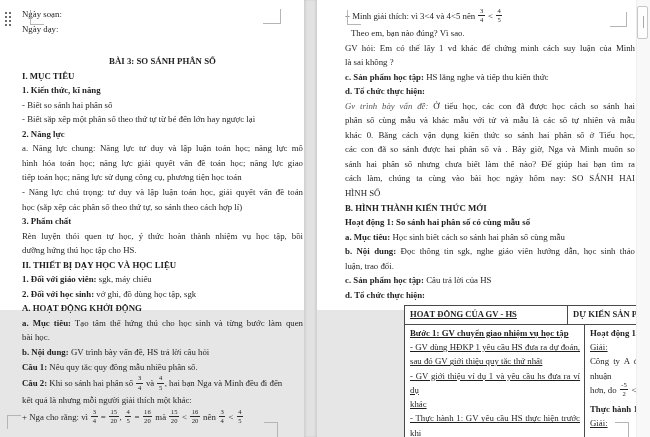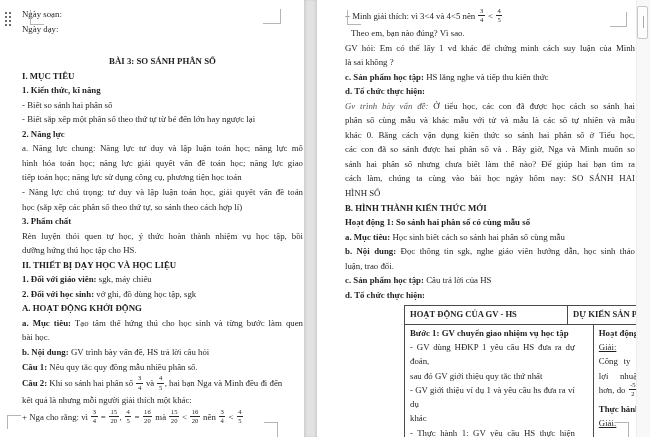--- a/index.html
+++ b/index.html
@@ -3,21 +3,21 @@
 <meta charset="utf-8">
 <style>
   html,body{margin:0;padding:0;}
   body{
     width:650px;height:437px;overflow:hidden;
     background:#e6e6e6;
     font-family:"Liberation Serif","DejaVu Serif",serif;
     color:#1f1f1f;
   }
   .canvas{position:relative;width:650px;height:437px;background:#e6e6e6;}
-  .page{position:absolute;top:0;height:437px;background:#ffffff;}
+  .page{position:absolute;top:0;height:310px;background:#ffffff;}
   #page1{left:0;width:304px;}
   #page2{left:317px;width:333px;}
   .gap{position:absolute;left:304px;top:0;width:13px;height:437px;background:#e2e2e2;
        box-shadow:inset 2px 0 2px rgba(0,0,0,0.07), inset -2px 0 2px rgba(0,0,0,0.07);}
   .content{position:absolute;top:7px;}
   #c1{left:22px;width:281px;}
   #c2{left:28px;width:290px;}
   .ln{font-size:8.8px;line-height:14.55px;white-space:nowrap;}
   .j{white-space:normal;text-align:justify;text-align-last:justify;}
   .c{text-align:center;white-space:normal;text-align-last:center;margin-top:18px;}
@@ -26,21 +26,21 @@
   .u{text-decoration:underline;}
   .ind{padding-left:6px;}
   .tall{line-height:19px;height:19px;}
   .frac{display:inline-block;vertical-align:middle;text-align:center;
         font-size:6.6px;line-height:1;margin:0 1px;position:relative;top:-1px;}
   .frac .fn{display:block;border-bottom:0.8px solid #2a2a2a;padding:0 1.5px 1px;}
   .frac .fd{display:block;padding-top:1px;}
   
   .tbl{margin-left:59px;margin-top:3px;width:256px;border:1px solid #4a4a4a;background:#fff;}
   .trow{display:flex;}
-  .tc1{width:170px;border-right:1px solid #4a4a4a;padding:1px 18px 2px 5px;}
+  .tc1{width:170px;border-right:1px solid #4a4a4a;padding:1px 4px 2px 5px;text-decoration:underline;}
   .tc2{flex:1;padding:1px 3px 2px 5px;}
   .thead{border-bottom:1px solid #4a4a4a;}
   .thead .ln{font-size:8.6px;line-height:14px;}
   .tbl .ln{line-height:14.3px;}
   
   .crop{position:absolute;border:0 solid #b5b5b5;}
   .crop.tl{border-left-width:1px;border-bottom-width:1px;}
   .crop.tr{border-right-width:1px;border-bottom-width:1px;}
   .crop.bl{border-left-width:1px;border-top-width:1px;}
   .crop.br{border-right-width:1px;border-top-width:1px;}

